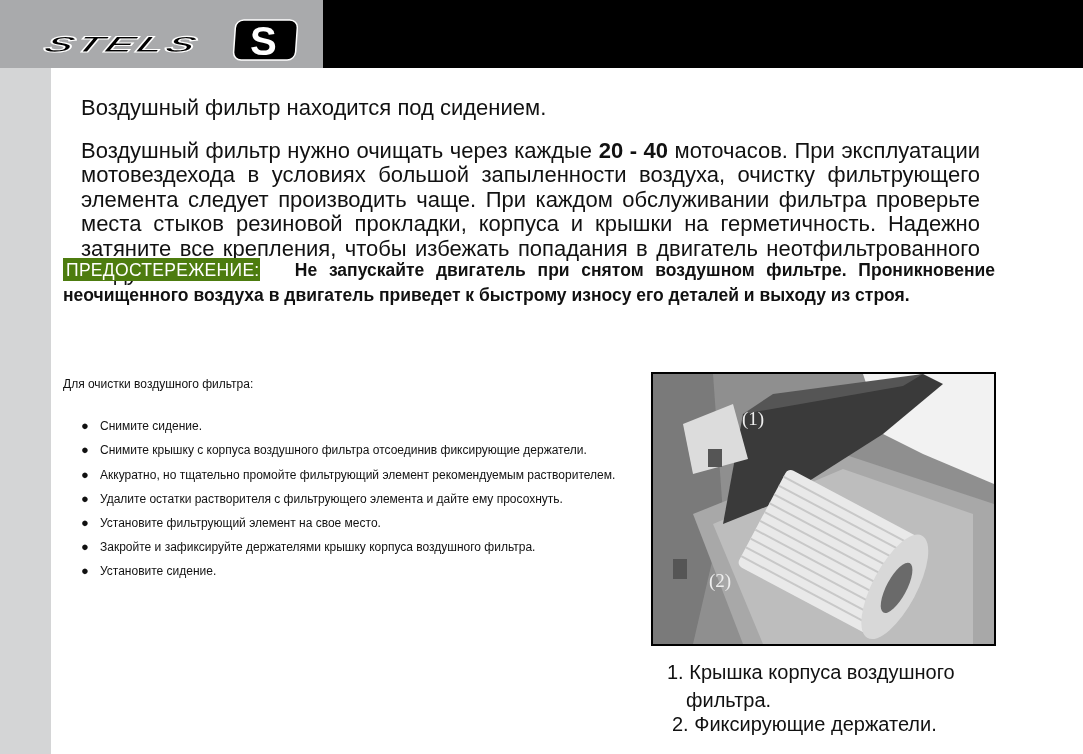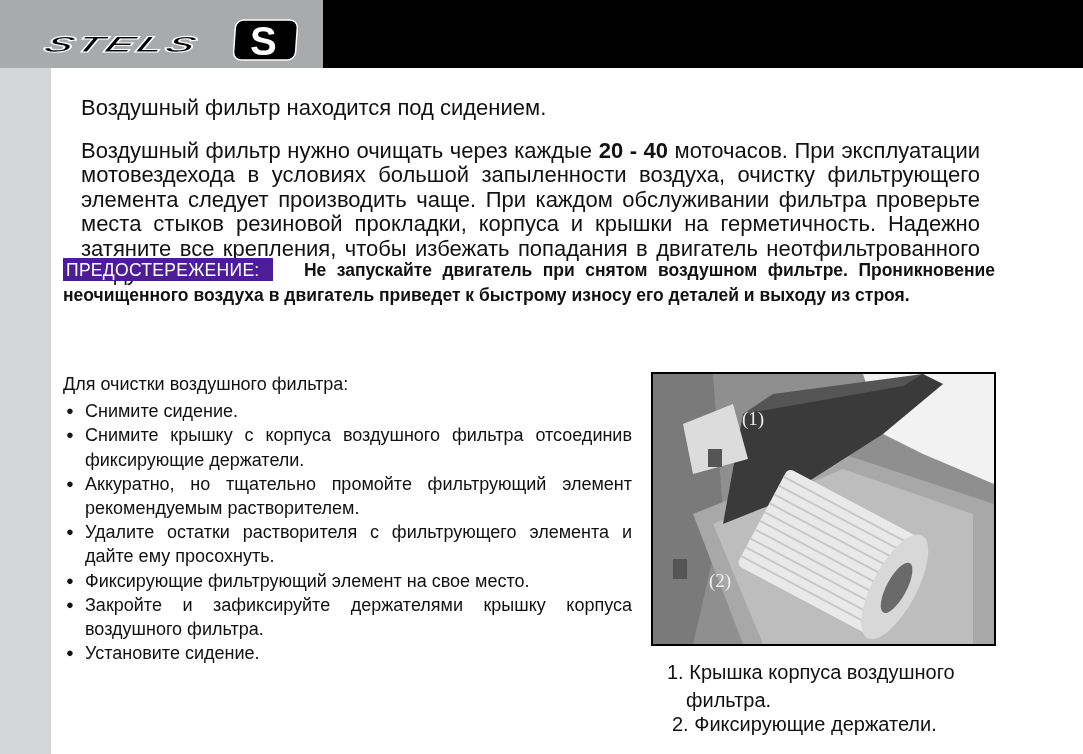--- a/index.html
+++ b/index.html
@@ -6,24 +6,24 @@
     body { width:1083px; height:754px; position:relative; overflow:hidden; background:#ffffff; font-family:"Liberation Sans", sans-serif; color:#111; }
     .hdr-gray { position:absolute; left:0; top:0; width:323px; height:68px; background:#a9aaac; }
     .hdr-black { position:absolute; left:323px; top:0; width:760px; height:68px; background:#000; }
     .side-bar { position:absolute; left:0; top:68px; width:51px; height:686px; background:#d4d5d6; }
     .logo { position:absolute; left:28px; top:18px; }
     .content { position:absolute; left:63px; top:78px; width:935px; }
     .p { font-size:22px; line-height:24.5px; margin:18px; }
     .title { font-weight:bold; font-size:18px; line-height:24px; }
     .justify { text-align:justify; text-align-last:left; }
     .warn { position:absolute; left:63px; top:258px; width:932px; font-size:17.5px; line-height:24.5px; font-weight:bold; text-align:justify; }
-    .warn-label { background:#4c1d95; color:#fff; font-weight:normal; padding:2px 13px 1px 3px; letter-spacing:0.3px; }
-    .steps { position:absolute; left:63px; top:372px; width:572px; font-size:18px; line-height:24.2px; }
+    .warn-label { background:#4d7c0f; color:#fff; font-weight:normal; padding:2px 0 1px 3px; letter-spacing:0.3px; }
+    .steps { position:absolute; left:63px; top:372px; width:572px; font-size:12px; line-height:24.2px; }
     .steps .intro { margin:0; }
-    .steps ul { list-style:none; margin:3px; padding:0; }
+    .steps ul { list-style:none; margin:18px; padding:0; }
     .steps li { position:relative; padding-left:19px; text-align:justify; text-align-last:left; }
     .steps li::before { content:"\25CF"; position:absolute; left:0; top:0; font-size:13px; }
     .photo { position:absolute; left:651px; top:372px; width:345px; height:274px; border:2px solid #000; box-sizing:border-box; background:#9c9c9c; overflow:hidden; }
     .caption { position:absolute; left:667px; top:660px; font-size:20px; line-height:24px; }
     .caption .c1 { margin:0; }
     .caption .c1b { margin:4px 0 0 19px; }
     .caption .c2 { margin:0 0 0 5px; }
     .label-num { position:absolute; font-family:"Liberation Serif", serif; font-size:19px; color:#eee; }
   </style>
 </head>
@@ -50,21 +50,21 @@
   <span class="warn-label">ПРЕДОСТЕРЕЖЕНИЕ:</span>&nbsp;&nbsp;&nbsp;<span>Не  запускайте  двигатель  при  снятом  воздушном  фильтре. Проникновение  неочищенного  воздуха  в  двигатель приведет  к  быстрому  износу  его деталей  и выходу из строя.</span>
 </div>
 
 <div class="steps">
   <p class="intro">Для очистки воздушного фильтра:</p>
   <ul>
     <li>Снимите   сидение.</li>
     <li>Снимите  крышку  с   корпуса  воздушного  фильтра отсоединив  фиксирующие  держатели.</li>
     <li>Аккуратно,  но  тщательно  промойте  фильтрующий элемент  рекомендуемым растворителем.</li>
     <li>Удалите остатки растворителя с фильтрующего элемента и дайте ему просохнуть.</li>
-    <li>Фиксирующие фильтрующий элемент на свое место.</li>
+    <li>Установите фильтрующий элемент на свое место.</li>
     <li>Закройте  и  зафиксируйте держателями крышку корпуса воздушного фильтра.</li>
     <li>Установите сидение.</li>
   </ul>
 </div>
 
 <div class="photo">
   <svg width="341" height="270" viewBox="0 0 341 270">
     <rect x="0" y="0" width="341" height="270" fill="#8f8f8f"></rect>
 
     <polygon points="210,0 341,0 341,110 270,80 230,60" fill="#f2f2f2"></polygon>

